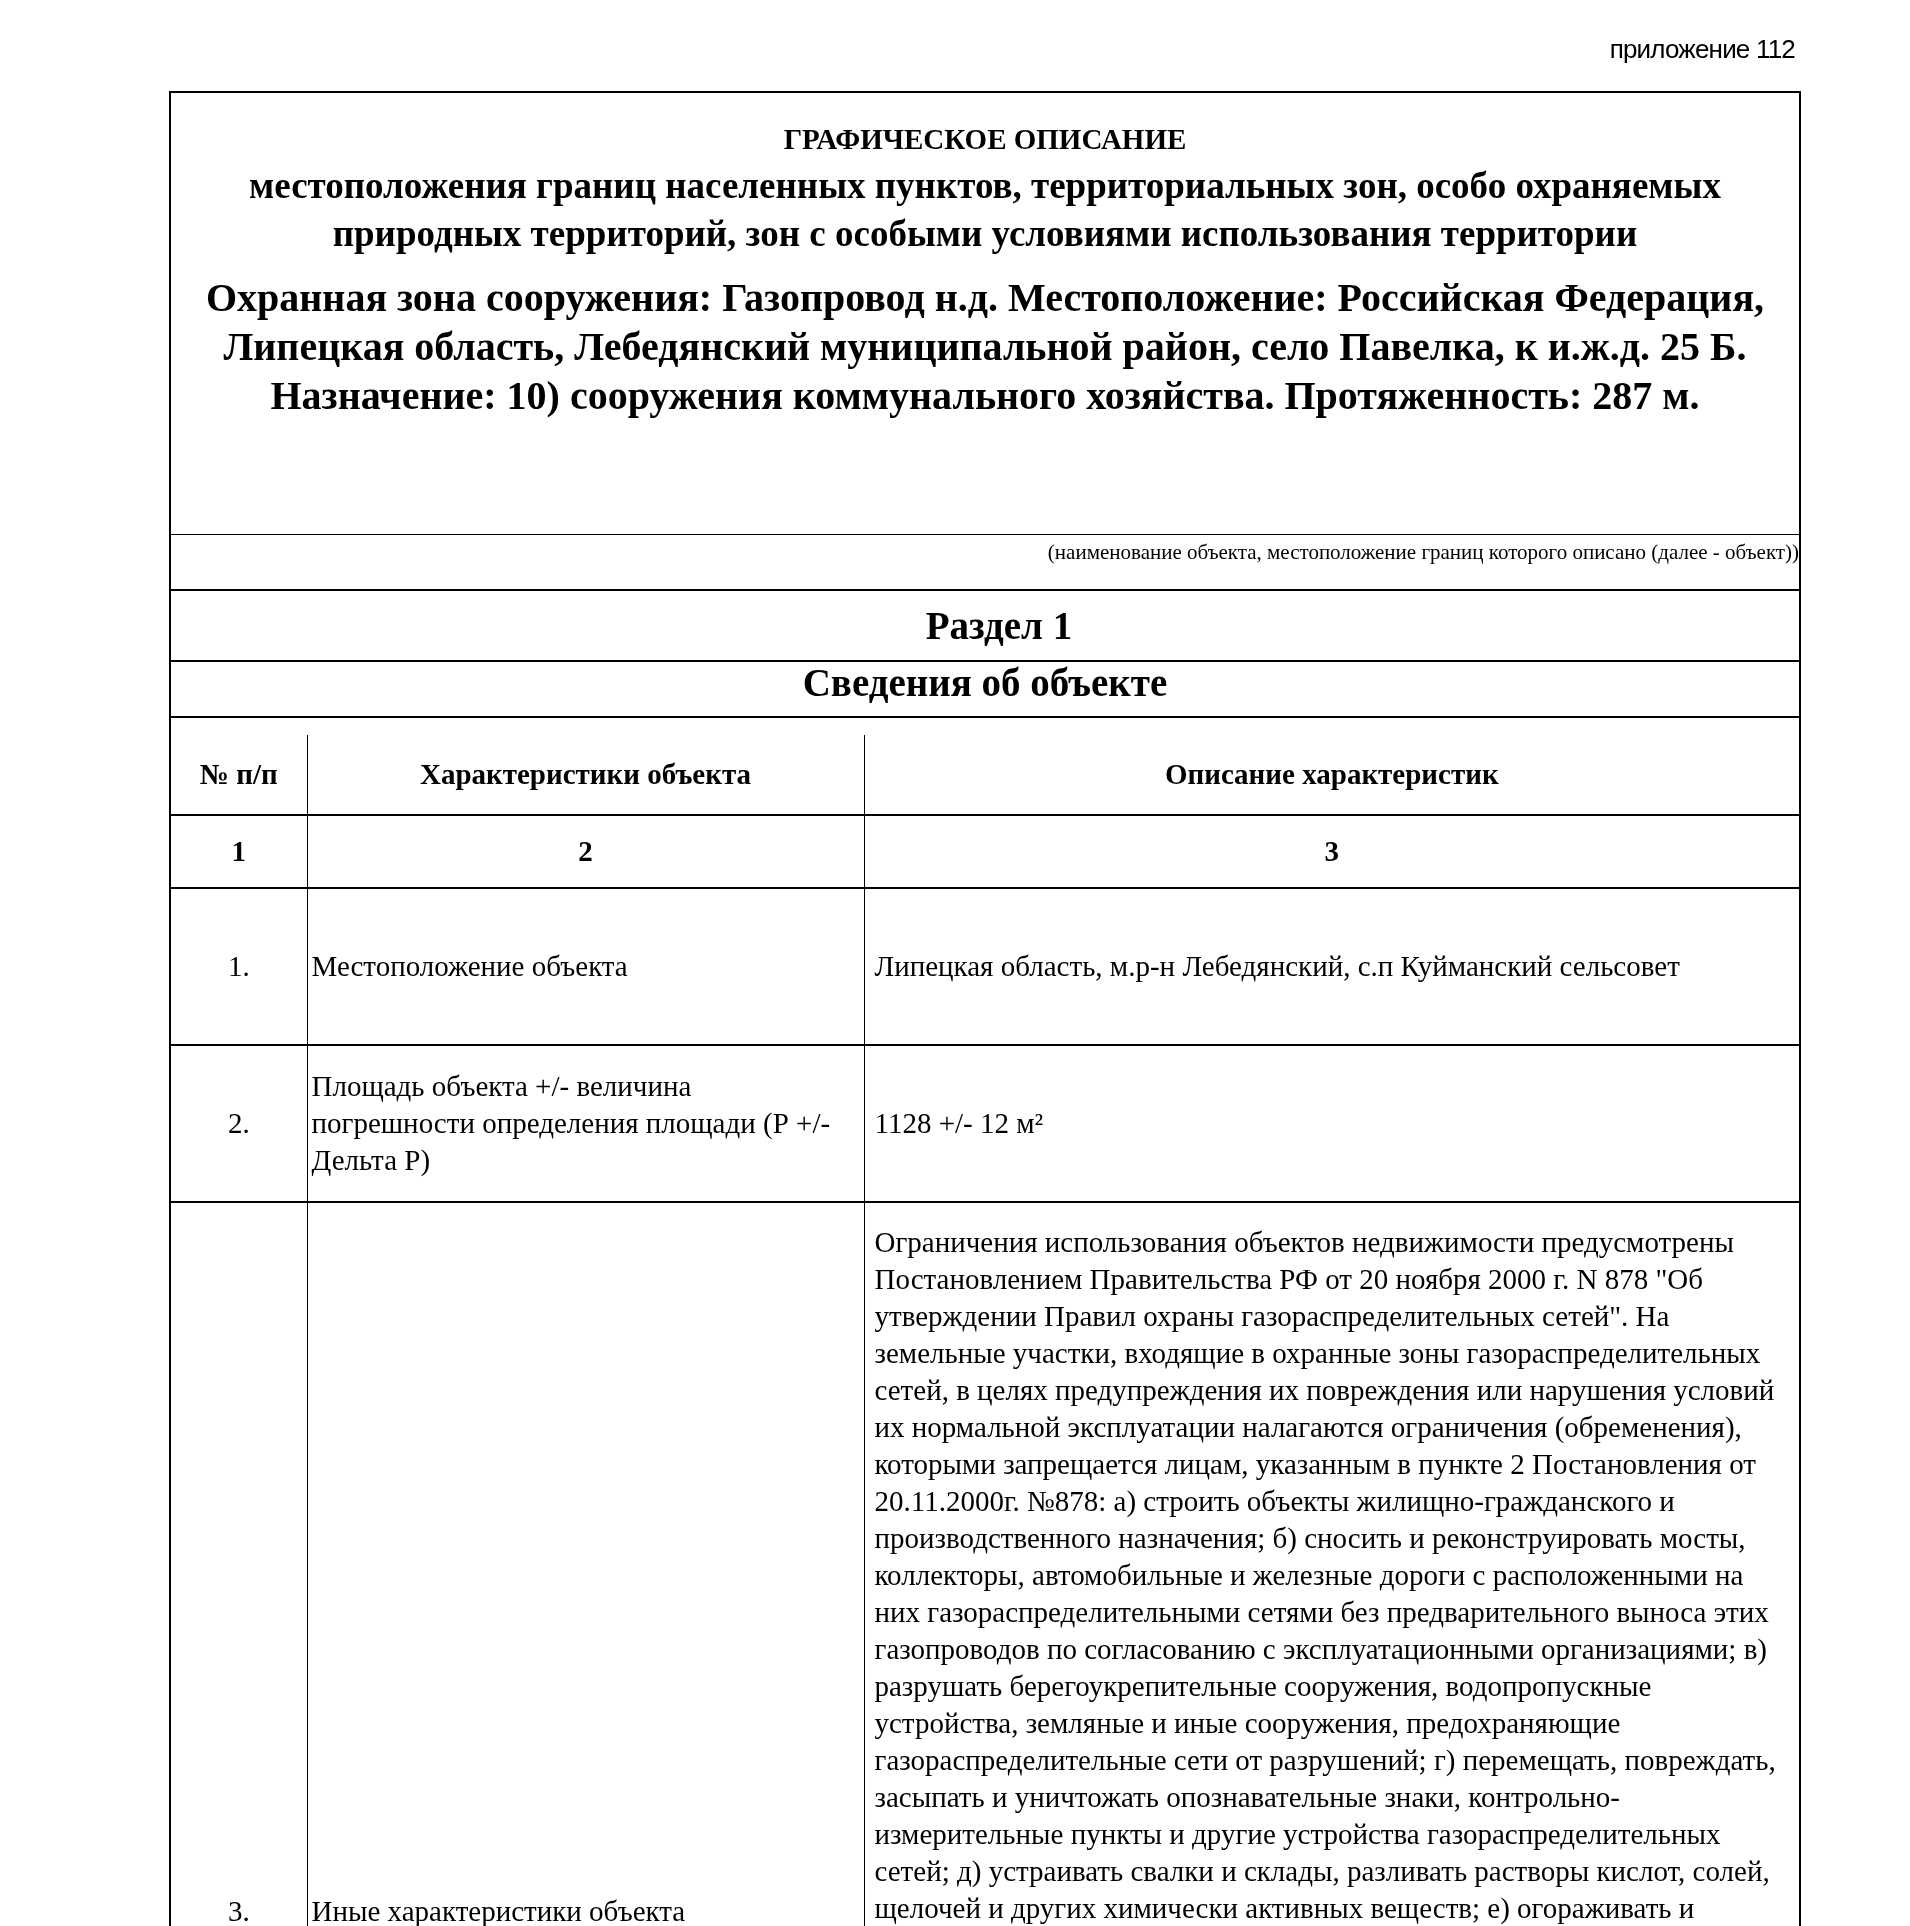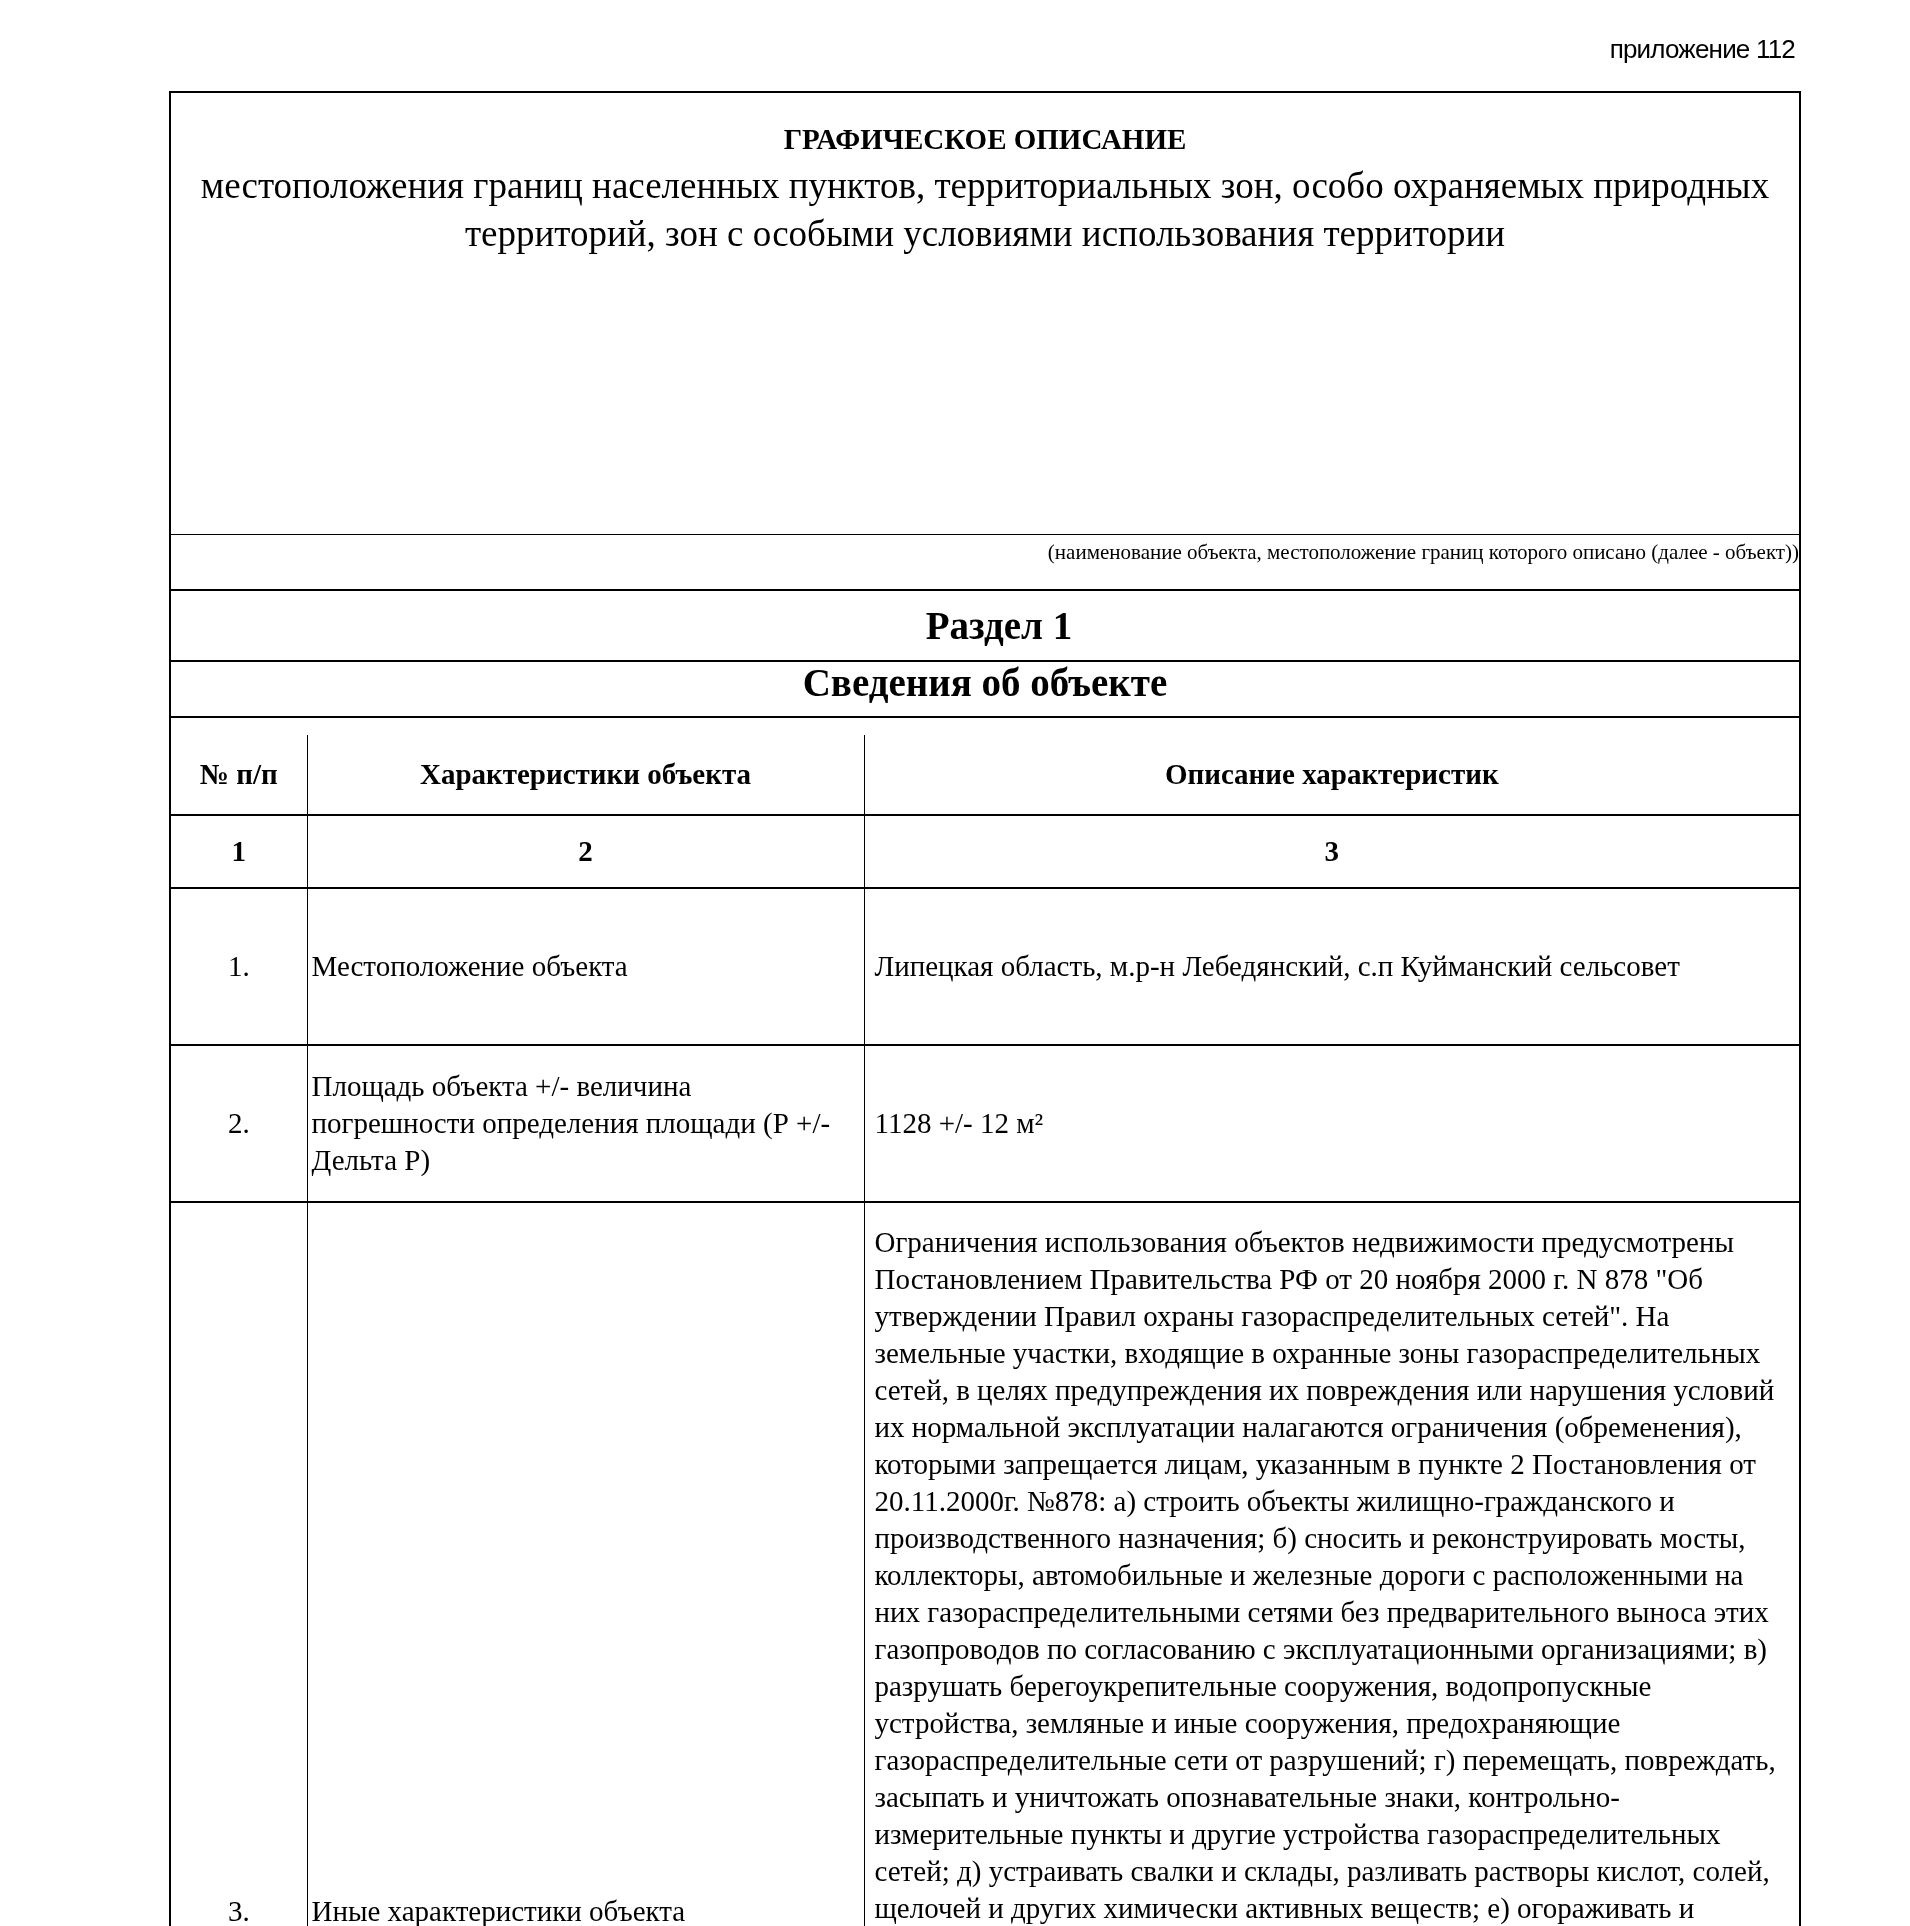--- a/index.html
+++ b/index.html
@@ -15,21 +15,21 @@
   .frame {
     position: absolute; left: 169px; top: 91px; width: 1632px; height: 2385px;
     border: 2.3px solid #000; box-sizing: border-box;
   }
   .block { position: absolute; left: 0; right: 0; box-sizing: border-box; }
   .thick { border-bottom: 2.3px solid #000; }
   .thin  { border-bottom: 1.2px solid #000; }
 
   .title-block { top: 0; height: 442px; text-align: center; }
   .t-main { margin-top: 24px; font-weight: bold; font-size: 29px; line-height: 45px; }
-  .t-sub  { font-weight: normal; font-size: 37px; line-height: 48px; padding: 0 15.4px; }
+  .t-sub  { font-weight: bold; font-size: 37px; line-height: 48px; padding: 0 15.4px; }
   .t-obj  { margin-top: 15.4px; font-weight: bold; font-size: 40px; line-height: 49px; padding: 0 11.6px; }
 
   .caption-block { top: 442px; height: 56px; text-align: center; }
   .caption { font-size: 21px; line-height: 25px; margin-top: 4.6px; text-align: right; }
 
   .section-block { top: 498px; height: 71px; display: flex; align-items: center; justify-content: center; padding-left: 28px; }
   .info-block { top: 569px; height: 56px; display: flex; align-items: flex-start; justify-content: center; }
   .h-big { font-weight: bold; font-size: 39px; line-height: 42px; }
 
   table.grid {
@@ -61,20 +61,21 @@
 </head>
 <body>
 
 <div class="appendix">приложение 112</div>
 
 <div class="frame">
 
   <div class="block title-block thin">
     <div class="t-main">ГРАФИЧЕСКОЕ ОПИСАНИЕ</div>
     <div class="t-sub">местоположения границ населенных пунктов, территориальных зон, особо охраняемых природных территорий, зон с особыми условиями использования территории</div>
+    <div class="t-obj">Охранная зона сооружения: Газопровод н.д. Местоположение: Российская Федерация, Липецкая область, Лебедянский муниципальной район, село Павелка, к и.ж.д. 25 Б. Назначение: 10) сооружения коммунального хозяйства. Протяженность: 287 м.</div>
   </div>
 
   <div class="block caption-block thick">
     <div class="caption">(наименование объекта, местоположение границ которого описано (далее - объект))</div>
   </div>
 
   <div class="block section-block thick">
     <div class="h-big">Раздел 1</div>
   </div>
 

